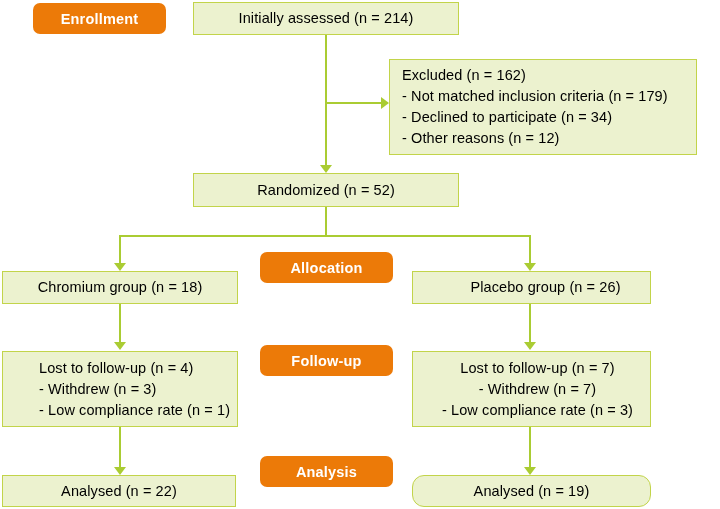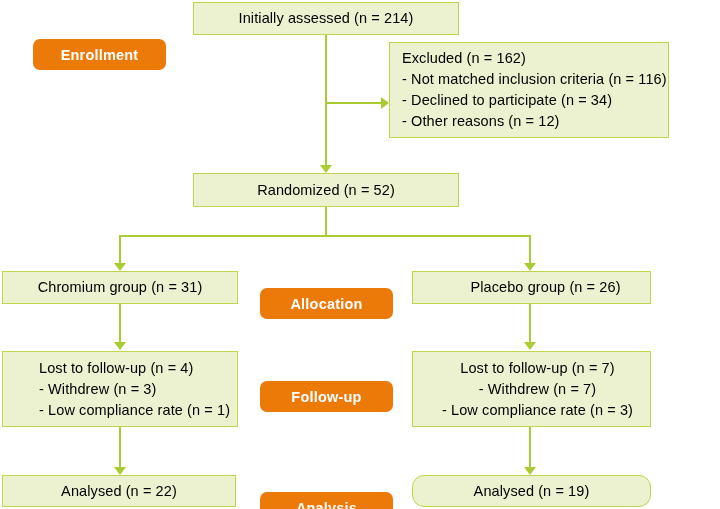--- a/index.html
+++ b/index.html
@@ -52,21 +52,20 @@
     background: #ec7a08;
     border-radius: 7px;
     color: #ffffff;
     font-size: 14.5px;
     font-weight: bold;
     display: flex;
     align-items: center;
     justify-content: center;
     text-align: center;
     letter-spacing: 0.2px;
-    margin-top: 36px;
   }
   
   .vline {
     position: absolute;
     width: 2px;
     background: #aacc33;
   }
   .hline {
     position: absolute;
     height: 2px;
@@ -105,40 +104,40 @@
   <div class="box center" style="left:193px; top:2px; width:266px; height:33px;">
     <span class="line">Initially assessed (n = 214)</span>
   </div>
 
   <div class="vline" style="left:325px; top:35px; height:130px;"></div>
   <div class="arrow-down" style="left:320px; top:165px;"></div>
 
   <div class="hline" style="left:326px; top:102px; width:55px;"></div>
   <div class="arrow-right" style="left:381px; top:97px;"></div>
 
-  <div class="box listbox" style="left:389px; top:42px; width:280px; height:96px;">
+  <div class="box listbox" style="left:389px; top:59px; width:308px; height:96px;">
     <span class="line">Excluded (n = 162)</span>
-    <span class="line">- Not matched inclusion criteria (n = 116)</span>
+    <span class="line">- Not matched inclusion criteria (n = 179)</span>
     <span class="line">- Declined to participate (n = 34)</span>
     <span class="line">- Other reasons (n = 12)</span>
   </div>
 
   <div class="box center" style="left:193px; top:173px; width:266px; height:34px;">
     <span class="line">Randomized (n = 52)</span>
   </div>
 
   <div class="vline" style="left:325px; top:207px; height:30px;"></div>
   <div class="hline" style="left:119px; top:235px; width:412px;"></div>
   <div class="vline" style="left:119px; top:235px; height:28px;"></div>
   <div class="arrow-down" style="left:114px; top:263px;"></div>
   <div class="vline" style="left:529px; top:235px; height:28px;"></div>
   <div class="arrow-down" style="left:524px; top:263px;"></div>
 
   <div class="box center" style="left:2px; top:271px; width:236px; height:33px;">
-    <span class="line">Chromium group (n = 31)</span>
+    <span class="line">Chromium group (n = 18)</span>
   </div>
 
   <div class="box center" style="left:412px; top:271px; width:239px; height:33px;padding-left:28px;">
     <span class="line">Placebo group (n = 26)</span>
   </div>
 
   <div class="vline" style="left:119px; top:304px; height:38px;"></div>
   <div class="arrow-down" style="left:114px; top:342px;"></div>
 
   <div class="vline" style="left:529px; top:304px; height:38px;"></div>

